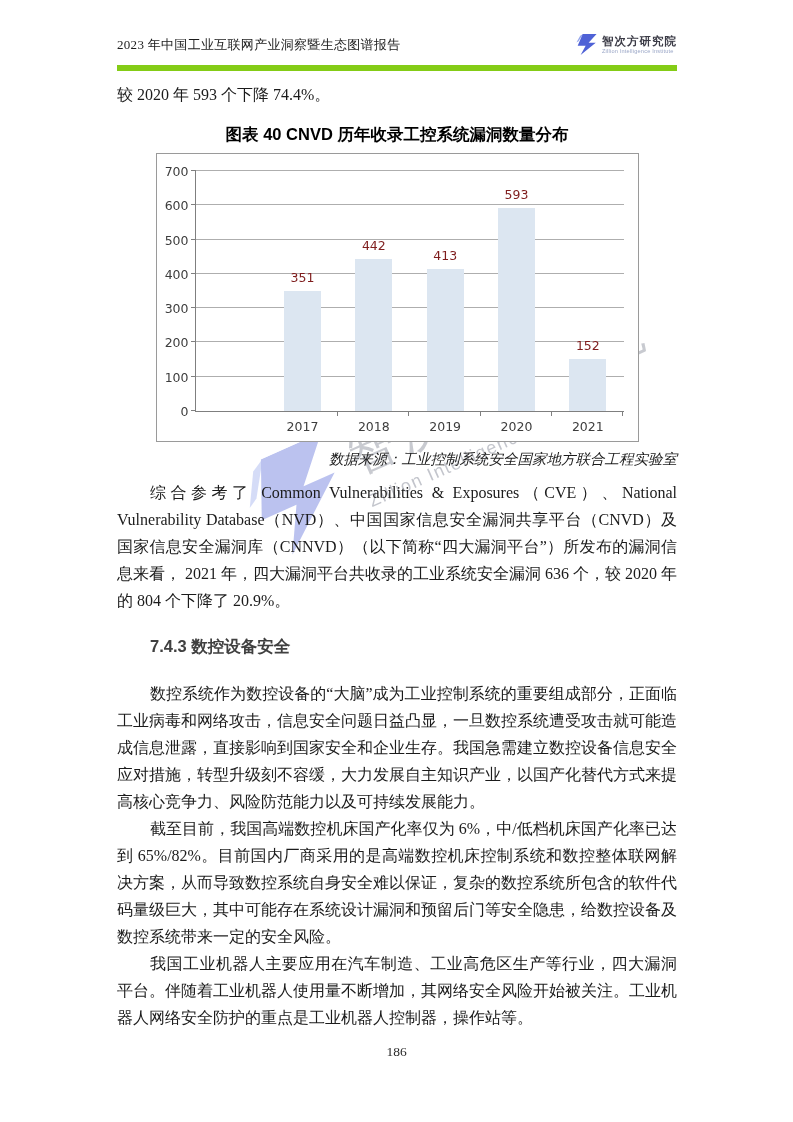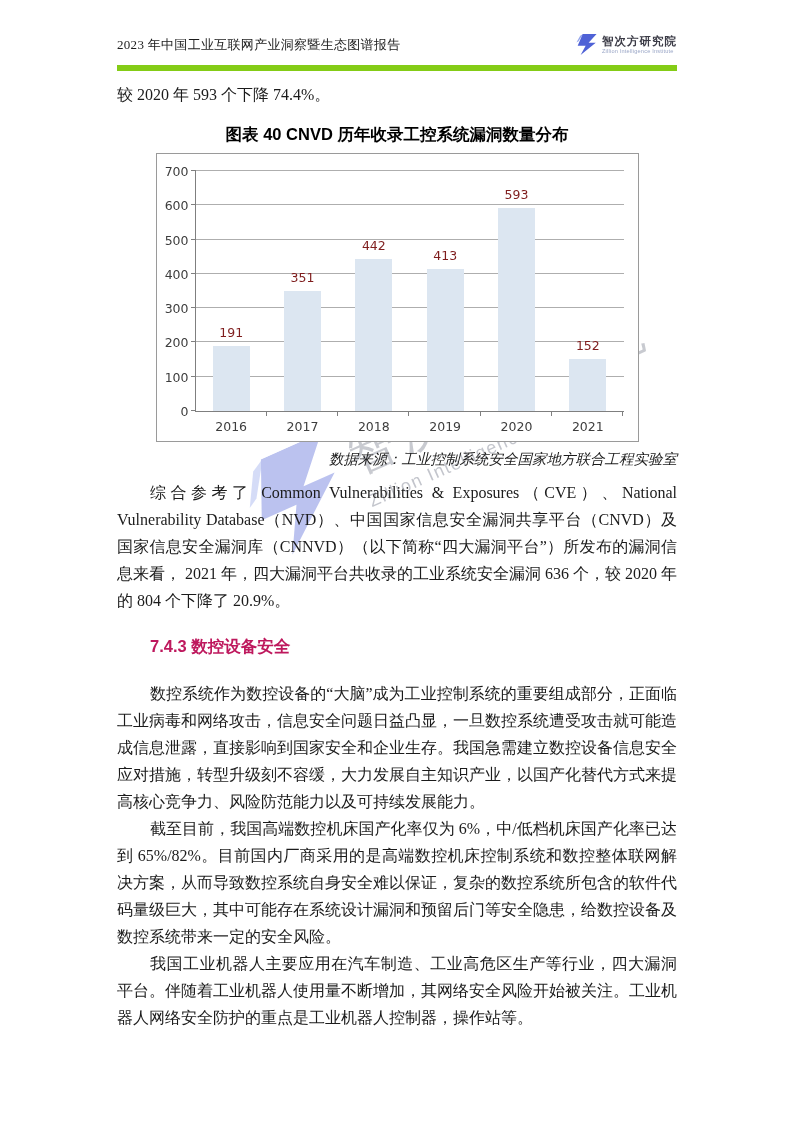--- a/index.html
+++ b/index.html
@@ -54,21 +54,21 @@
   .figure-source {
     text-align:right; font-style:italic; font-size:14.5px; color:#1b1b1b; margin-top:8px;
   }
 
   
   .para { font-size:16px; line-height:27px; text-align:justify;
           text-indent:33px; margin:0; }
   .para-first { margin-top:10px; }
   .section-heading {
     font-family:"Liberation Sans","DejaVu Sans",sans-serif; font-weight:bold;
-    font-size:16.5px; color:#be185d; margin:22px 0 22px; padding-left:33px;
+    font-size:16.5px; color:#404040; margin:22px 0 22px; padding-left:33px;
   }
 
   .page-number { position:absolute; left:0; right:0; bottom:62px; text-align:center;
                  font-size:13.5px; color:#2a2a2a; z-index:1; }
 
   
   .watermark {
     position:absolute; left:252px; top:468px; z-index:0; pointer-events:none;
     transform:rotate(-24deg); transform-origin:left center;
     display:flex; align-items:center; gap:14px; width:520px;
@@ -139,26 +139,20 @@
             <div class="y-label" style="bottom: 57.1429%;">400</div>
             <div class="gridline" style="bottom: 71.4286%; background: rgb(174, 174, 174);"></div>
             <div class="y-tick" style="bottom: 71.4286%; background: rgb(127, 127, 127);"></div>
             <div class="y-label" style="bottom: 71.4286%; text-align: right;">500</div>
             <div class="gridline" style="bottom: 85.7143%; background: rgb(174, 174, 174);"></div>
             <div class="y-tick" style="bottom: 85.7143%; background: rgb(127, 127, 127);"></div>
             <div class="y-label" style="bottom: 85.7143%;">600</div>
             <div class="gridline" style="bottom: 100%; background: rgb(174, 174, 174);"></div>
             <div class="y-tick" style="bottom: 100%; background: rgb(127, 127, 127);"></div>
             <div class="y-label" style="bottom: 100%;">700</div>
-            <div class="bar-col" style="left: 0%; width: 16.6667%;">
-              <div class="bar" style="height: 27.2857%; background: rgb(220, 230, 241);"></div>
-              <div class="bar-value" style="bottom: calc(27.2857% + 6px);">191</div>
-              <div class="x-label">2016</div>
-              <div class="x-tick" style="background: rgb(127, 127, 127);"></div>
-            </div>
             <div class="bar-col" style="left: 16.6667%; width: 16.6667%;">
               <div class="bar" style="height: 50.1429%; background: rgb(220, 230, 241);"></div>
               <div class="bar-value" style="bottom: calc(50.1429% + 6px);">351</div>
               <div class="x-label">2017</div>
               <div class="x-tick" style="background: rgb(127, 127, 127);"></div>
             </div>
             <div class="bar-col" style="left: 33.3333%; width: 16.6667%;">
               <div class="bar" style="height: 63.1429%; background: rgb(220, 230, 241);"></div>
               <div class="bar-value" style="bottom: calc(63.1429% + 6px);">442</div>
               <div class="x-label">2018</div>
@@ -191,14 +185,15 @@
     <p class="para para-first">综合参考了 Common Vulnerabilities &amp; Exposures（CVE）、National Vulnerability Database（NVD）、中国国家信息安全漏洞共享平台（CNVD）及国家信息安全漏洞库（CNNVD）（以下简称“四大漏洞平台”）所发布的漏洞信息来看， 2021 年，四大漏洞平台共收录的工业系统安全漏洞 636 个，较 2020 年的 804 个下降了 20.9%。</p>
 
     <h3 class="section-heading">7.4.3 数控设备安全</h3>
     <p class="para">数控系统作为数控设备的“大脑”成为工业控制系统的重要组成部分，正面临工业病毒和网络攻击，信息安全问题日益凸显，一旦数控系统遭受攻击就可能造成信息泄露，直接影响到国家安全和企业生存。我国急需建立数控设备信息安全应对措施，转型升级刻不容缓，大力发展自主知识产业，以国产化替代方式来提高核心竞争力、风险防范能力以及可持续发展能力。</p>
     <p class="para">截至目前，我国高端数控机床国产化率仅为 6%，中/低档机床国产化率已达到 65%/82%。目前国内厂商采用的是高端数控机床控制系统和数控整体联网解决方案，从而导致数控系统自身安全难以保证，复杂的数控系统所包含的软件代码量级巨大，其中可能存在系统设计漏洞和预留后门等安全隐患，给数控设备及数控系统带来一定的安全风险。</p>
 
     <p class="para">我国工业机器人主要应用在汽车制造、工业高危区生产等行业，四大漏洞平台。伴随着工业机器人使用量不断增加，其网络安全风险开始被关注。工业机器人网络安全防护的重点是工业机器人控制器，操作站等。</p>
 
   </div>
 
+  <div class="page-number">186</div>
 
 </div>
 
 </body></html>

